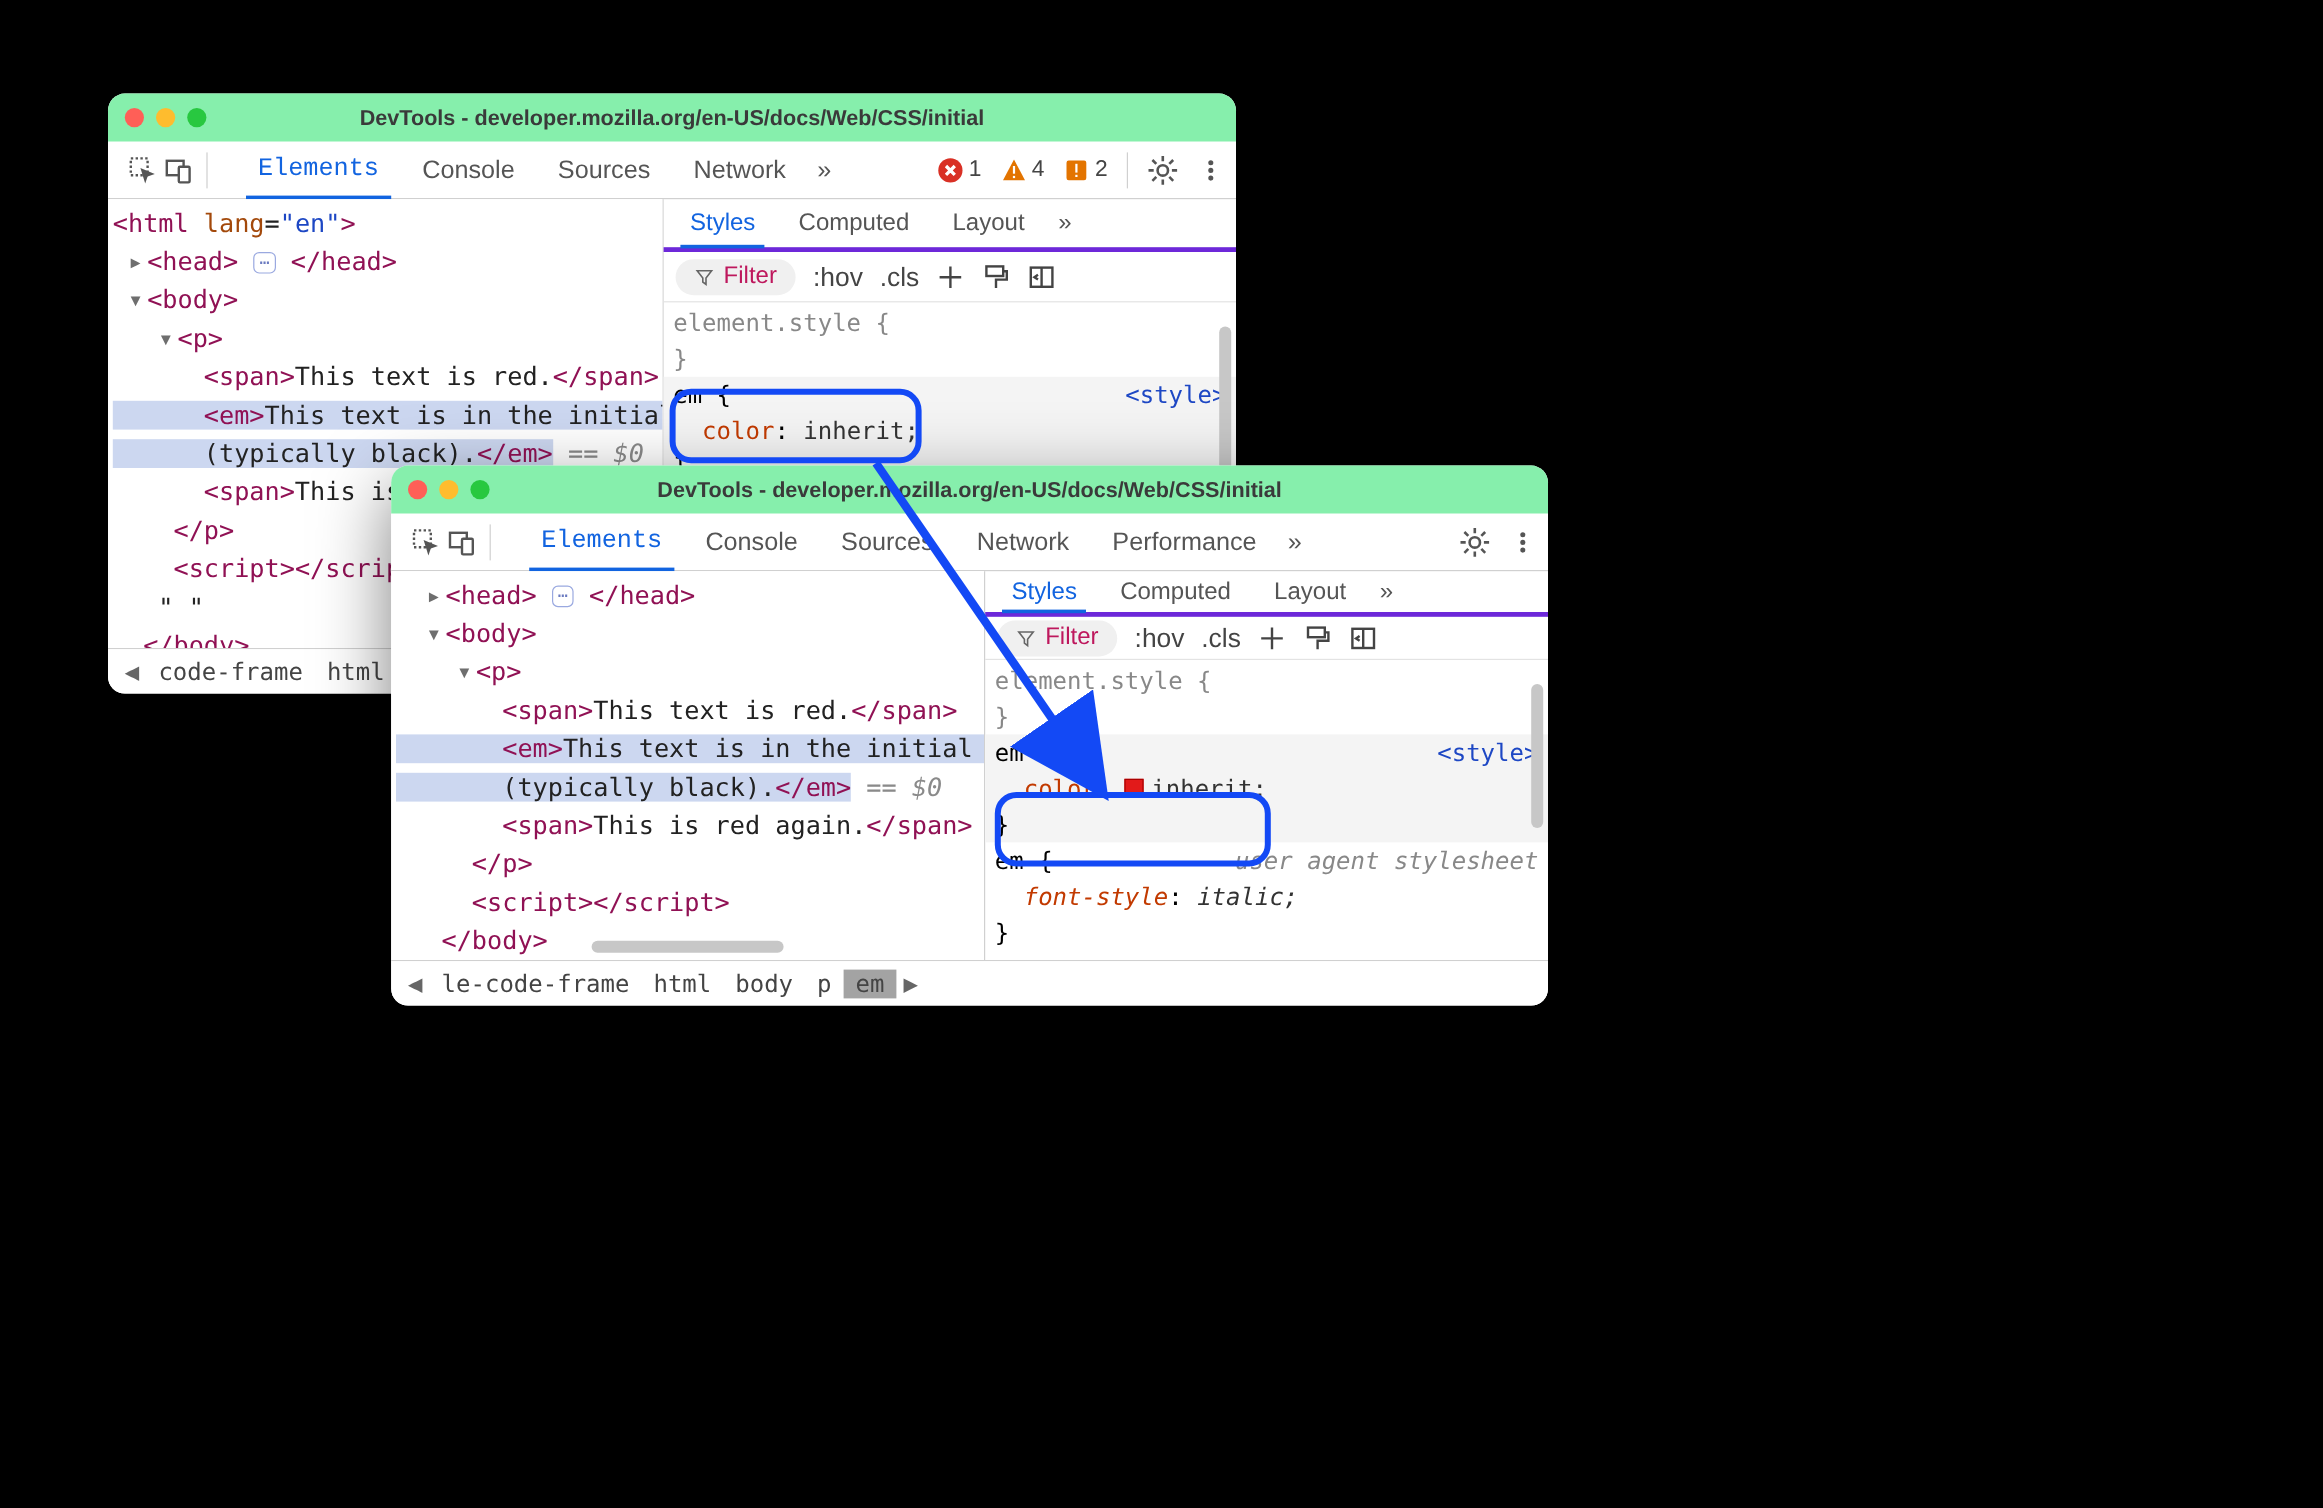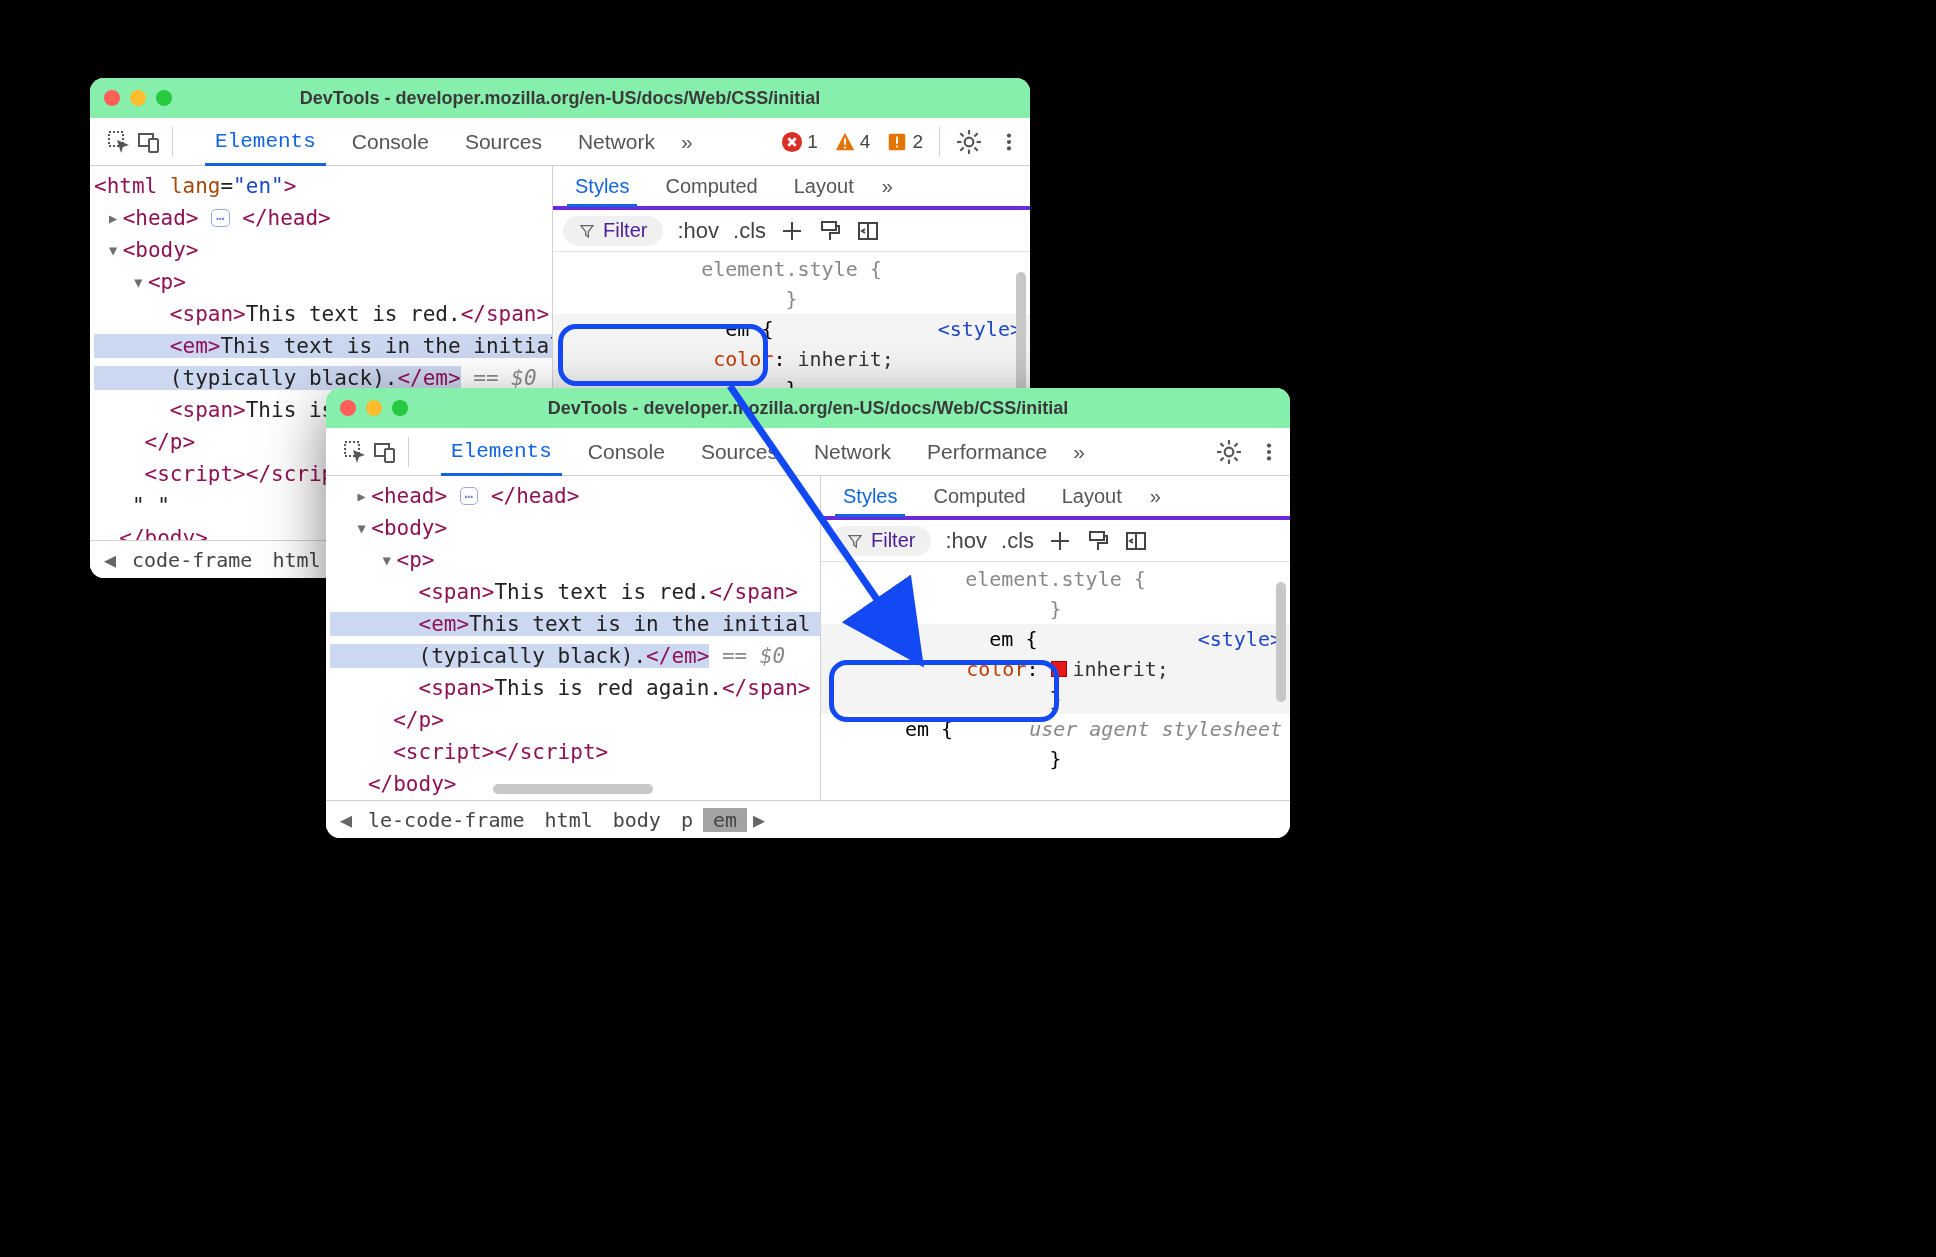--- a/index.html
+++ b/index.html
@@ -71,24 +71,24 @@
   .dom-code .selmark { color:#8a8a8a; font-style:italic;}
   .dom-code .arrow { color:#6e6e6e; display:inline-block; width:16px;}
   .dom-code .ellip { display:inline-block; border:1px solid #9aa9e0; border-radius:5px; padding:0 4px; font-size:14px; color:#6a7ac0; line-height:16px; vertical-align:2px;}
   .styles-pane { width:478px; border-left:1px solid #d0d0d0; display:flex; flex-direction:column;}
   .styles-pane.w2 { width:470px;}
   .subtabs { height:44px; display:flex; align-items:center; border-bottom:4px solid #6d28d9; padding:0 8px; gap:8px;}
   .subtab { padding:0 14px; height:100%; display:flex; align-items:center; font-size:20px; color:#555; cursor:pointer; position:relative;}
   .subtab.active { color:#1264e0;}
   .subtab.active::after { content:""; position:absolute; left:6px; right:6px; bottom:-1px; height:3px; background:#1264e0;}
   .filterbar { height:42px; display:flex; align-items:center; padding:0 10px; gap:14px; border-bottom:1px solid #e3e3e3;}
-  .filter-pill { background:#f0f0f0; border-radius:20px; height:30px; display:flex; align-items:center; padding:0 16px; gap:8px; color:#4c1d95; flex:0 0 auto;}
+  .filter-pill { background:#f0f0f0; border-radius:20px; height:30px; display:flex; align-items:center; padding:0 16px; gap:8px; color:#be185d; flex:0 0 auto;}
   .filterbar .act { font-size:22px; color:#444;}
   .filterbar .ricon{ width:24px; height:24px; color:#444;}
-  .rules { font-family: ui-monospace, Menlo, monospace; font-size:20px; line-height:30px; padding:2px 8px 8px 8px; position:relative;text-align:center;}
+  .rules { font-family: ui-monospace, Menlo, monospace; font-size:20px; line-height:30px; padding:2px 8px 8px 8px; position:relative;}
   .rules .cm { color:#888;}
   .rules .prop { color:#c23a00;}
   .rules .pv { color:#333;}
   .rules .src { color:#1d47c4; float:right;}
   .rules .uas { color:#888; font-style:italic; float:right;}
   .swatch { display:inline-block; width:16px; height:16px; background:#e21a1a; vertical-align:-1px; margin-right:6px; border:1px solid #a00;}
   .highlight-box{
     position:absolute; border:5px solid #1349f5; border-radius:18px; pointer-events:none;
   }
   .breadcrumb {
@@ -369,20 +369,21 @@
       <div class="rules" style="position:relative;">
         <div class="fake-scroll-v"></div>
         <div><span class="cm">element.style {</span></div>
         <div><span class="cm">}</span></div>
         <div style="background:#f4f4f4; margin:0 -8px; padding:0 8px;">
           <div><span>em {</span><span class="src">&lt;style&gt;</span></div>
           <div>&nbsp;&nbsp;<span class="prop">color</span><span>:</span> <span class="swatch"></span><span class="pv">inherit;</span></div>
           <div><span>}</span></div>
         </div>
         <div><span>em {</span><span class="uas">user agent stylesheet</span></div>
+        <div>&nbsp;&nbsp;<span class="prop" style="font-style:italic;">font-style</span><span>:</span> <span class="pv" style="font-style:italic;">italic;</span></div>
         <div><span>}</span></div>
       </div>
     </div>
   </div>
 
   <div class="breadcrumb">
     <span class="chev">◀</span>
     <span class="crumb">le-code-frame</span>
     <span class="crumb">html</span>
     <span class="crumb">body</span>

